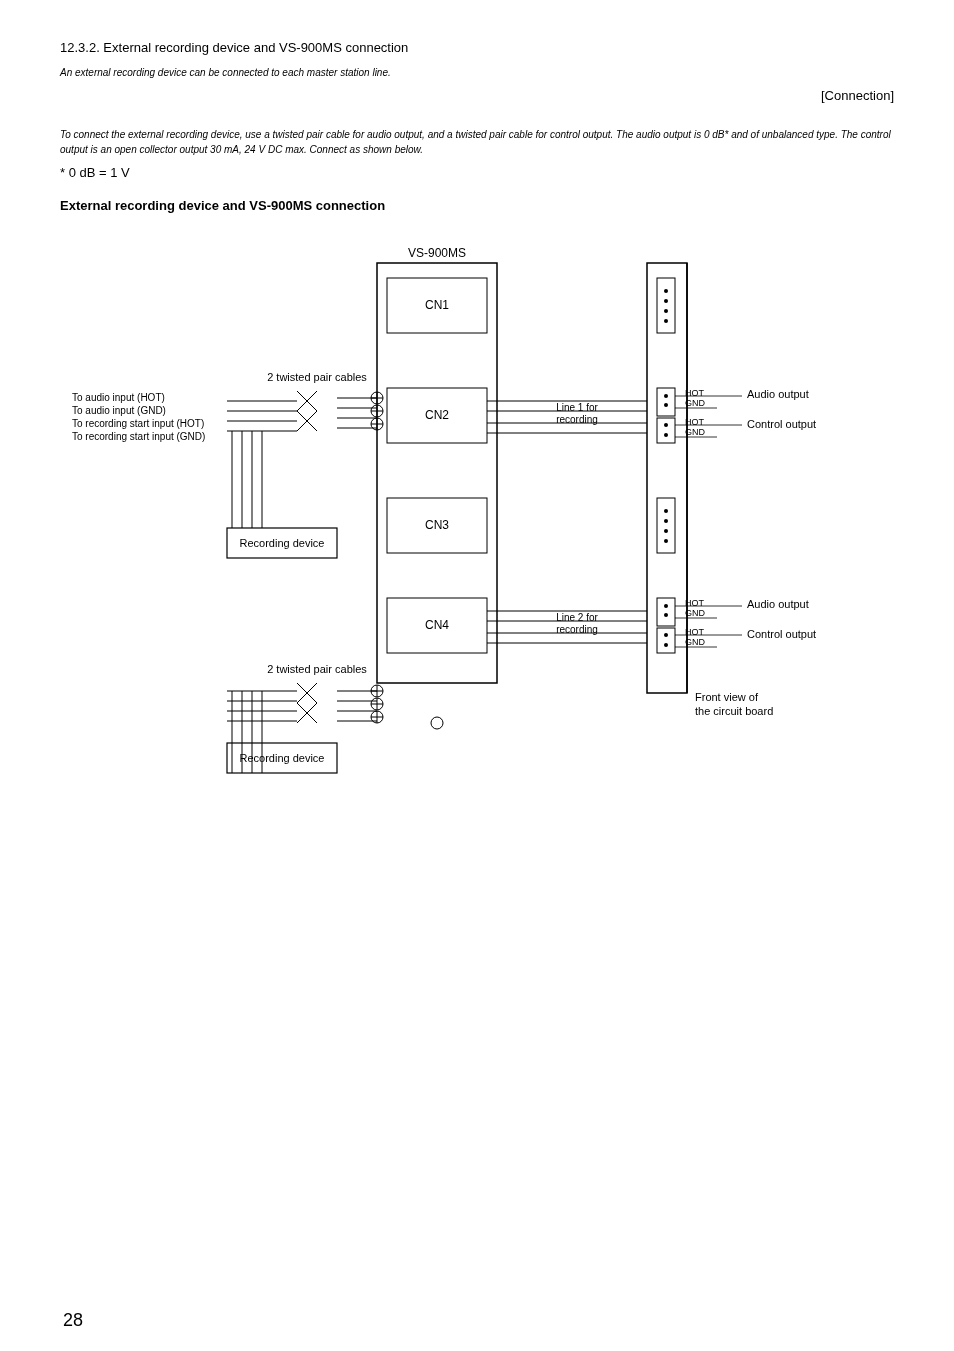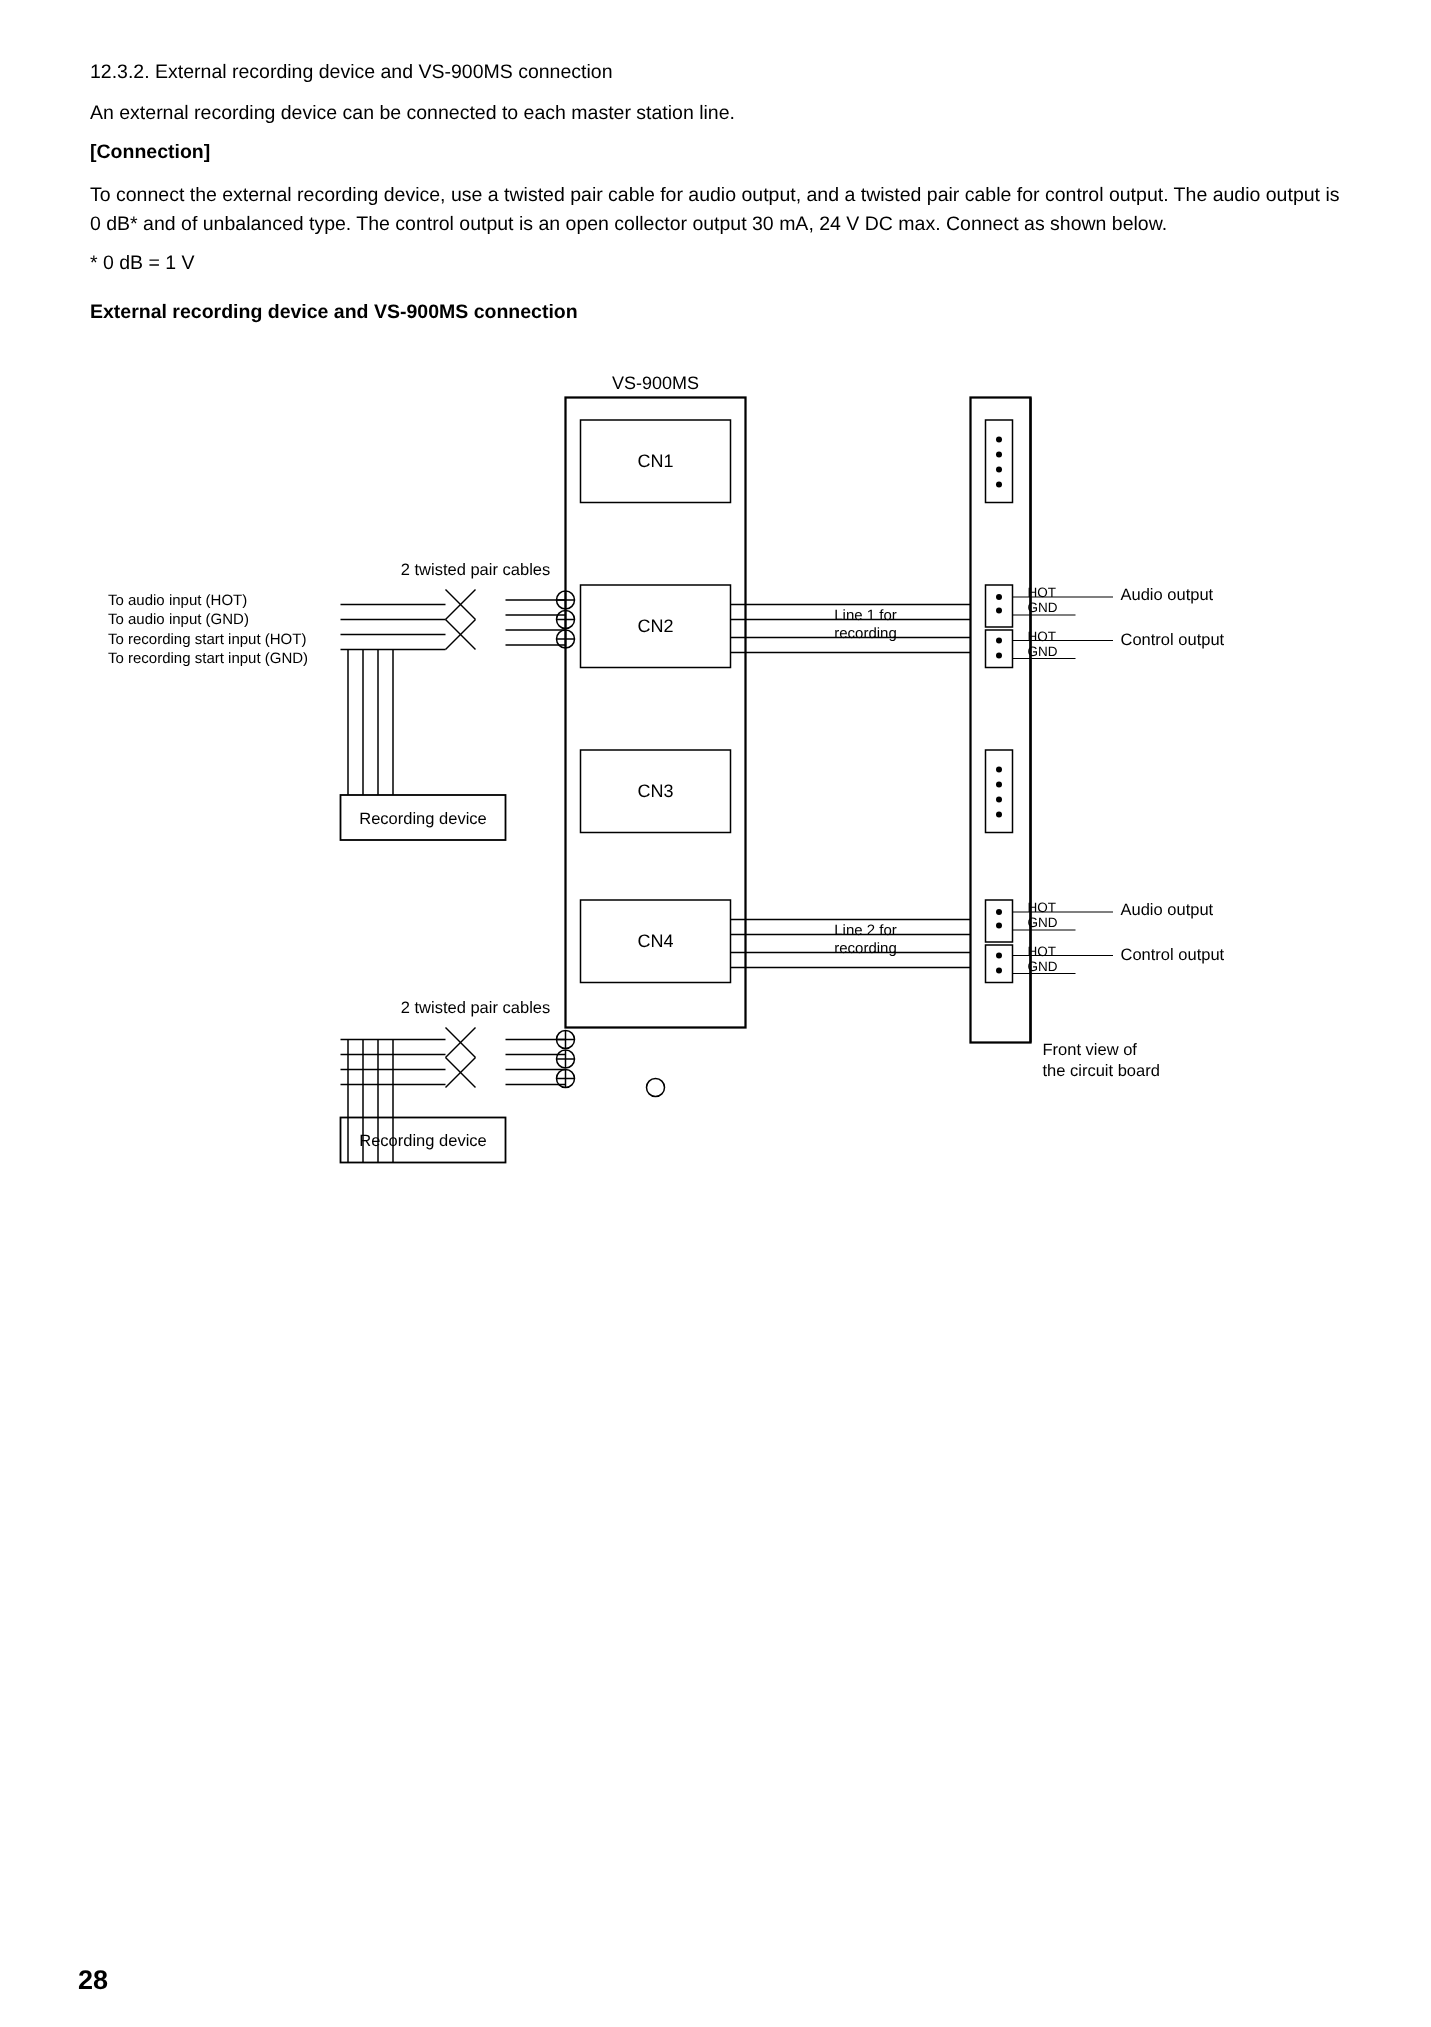--- a/index.html
+++ b/index.html
@@ -11,28 +11,30 @@
       width: 954px;
       min-height: 1351px;
       padding: 40px 60px 40px 60px;
     }
     .section-title {
       font-weight: normal;
       font-size: 13px;
       margin-bottom: 10px;
     }
     .body-text {
-      font-size: 13px;
+      font-size: 10px;
       margin-bottom: 8px;
       line-height: 1.5;
+      font-style: italic;
     }
     .subsection-title {
-      font-weight: bold;
-      font-size: 13px;
-      margin-bottom: 12px;
+      font-weight: normal;
+      font-size: 13px;
+      margin-bottom: 24px;
+      text-align: right;
     }
     .note {
       font-size: 13px;
       margin-bottom: 18px;
     }
     .diagram-title {
       font-weight: bold;
       font-size: 13px;
       margin-bottom: 20px;
     }
@@ -43,23 +45,23 @@
       margin: 0 auto;
     }
     
     .diagram-svg {
       width: 100%;
       height: 100%;
     }
     .page-number {
       position: absolute;
       bottom: 20px;
-      left: 52px;
+      left: 63px;
       font-size: 18px;
-      font-weight: bold;
+      font-weight: normal;
     }
   </style>
 </head>
 <body>
 
 <p class="section-title">12.3.2. External recording device and VS-900MS connection</p>
 <p class="body-text">An external recording device can be connected to each master station line.</p>
 <p class="subsection-title">[Connection]</p>
 <p class="body-text">To connect the external recording device, use a twisted pair cable for audio output, and a twisted pair cable for control output. The audio output is 0 dB* and of unbalanced type. The control output is an open collector output 30 mA, 24 V DC max. Connect as shown below.</p>
 <p class="note">* 0 dB = 1 V</p>

